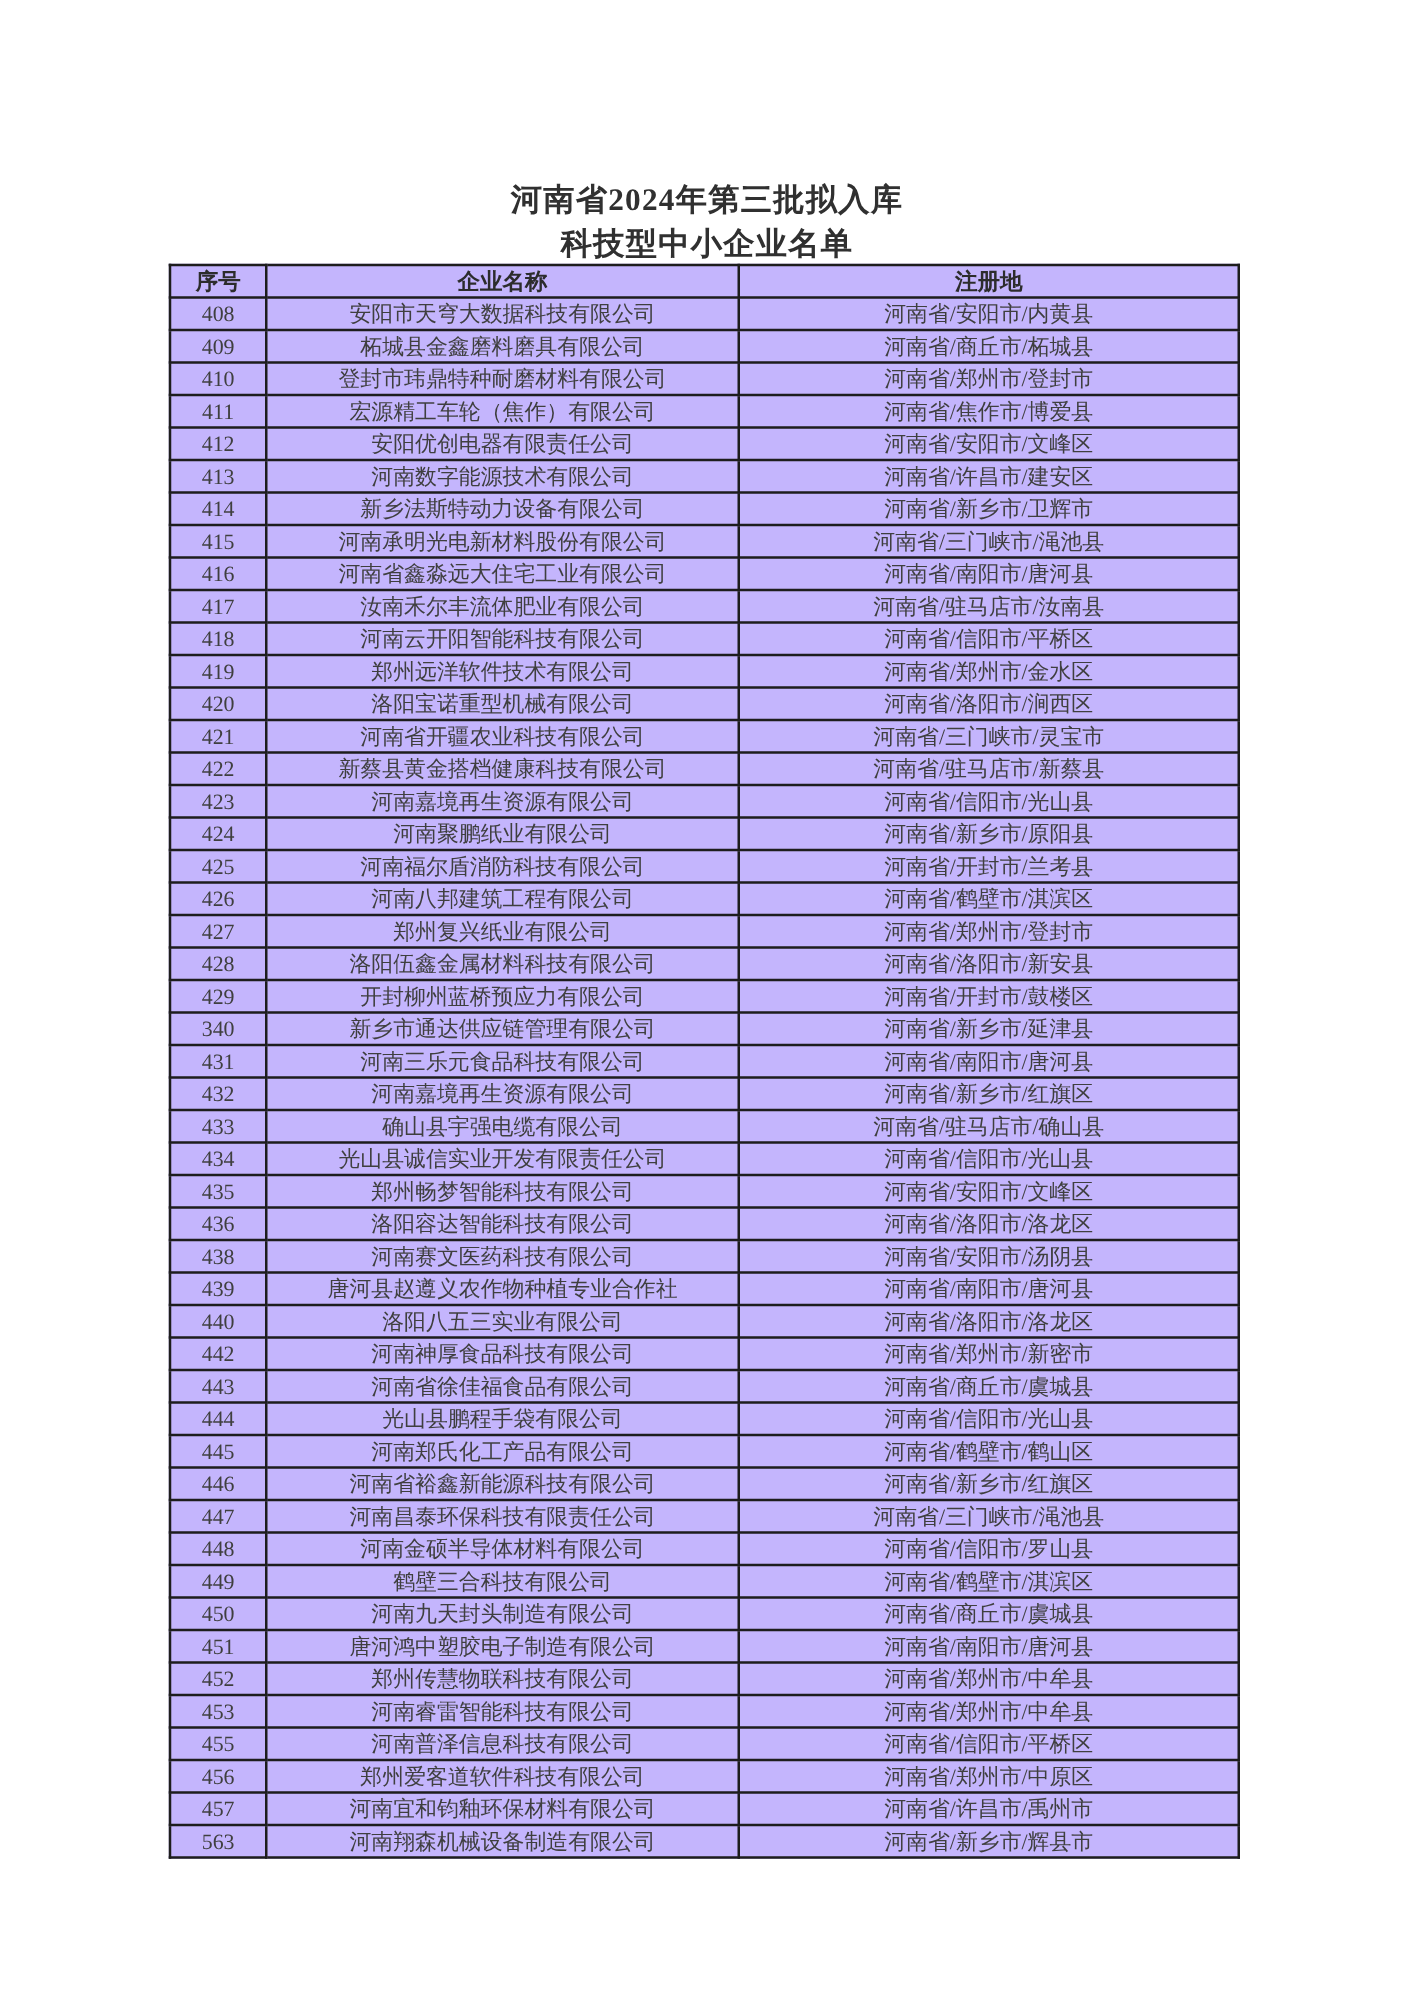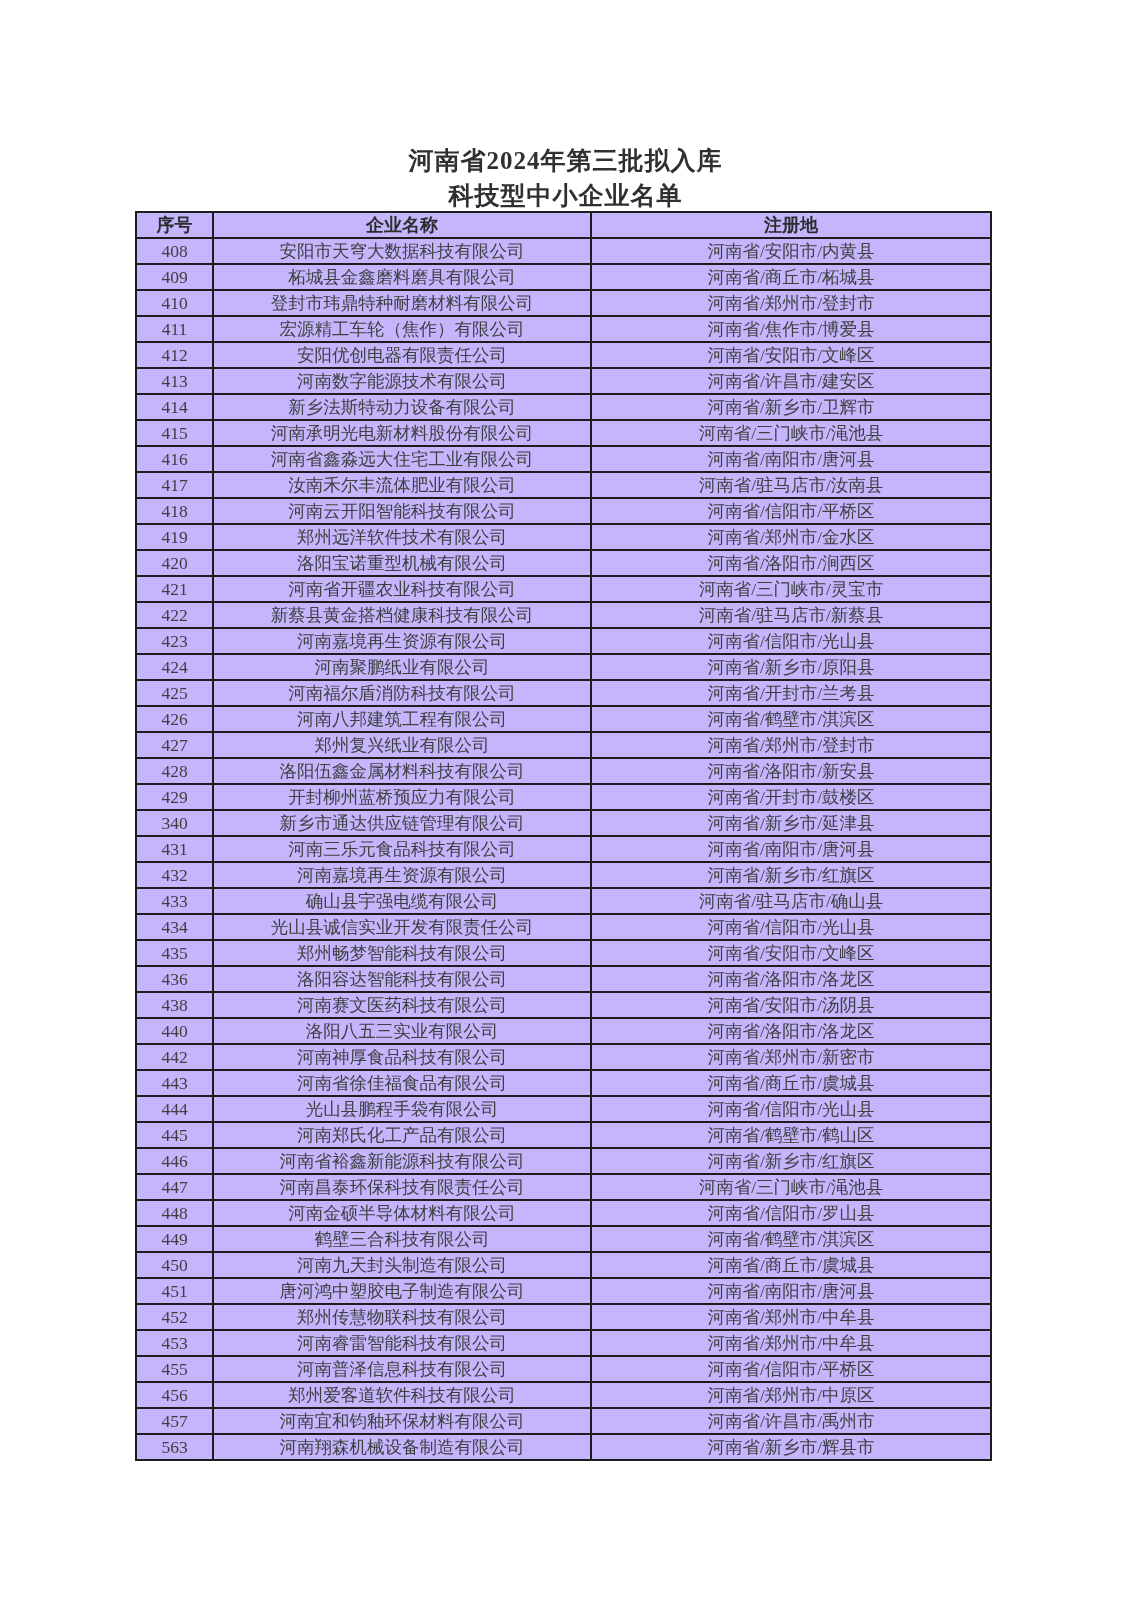--- a/index.html
+++ b/index.html
@@ -233,20 +233,25 @@
           <td>436</td>
           <td>洛阳容达智能科技有限公司</td>
           <td>河南省/洛阳市/洛龙区</td>
         </tr>
         <tr>
           <td>438</td>
           <td>河南赛文医药科技有限公司</td>
           <td>河南省/安阳市/汤阴县</td>
         </tr>
         <tr>
+          <td>439</td>
+          <td>唐河县赵遵义农作物种植专业合作社</td>
+          <td>河南省/南阳市/唐河县</td>
+        </tr>
+        <tr>
           <td>440</td>
           <td>洛阳八五三实业有限公司</td>
           <td>河南省/洛阳市/洛龙区</td>
         </tr>
         <tr>
           <td>442</td>
           <td>河南神厚食品科技有限公司</td>
           <td>河南省/郑州市/新密市</td>
         </tr>
         <tr>

